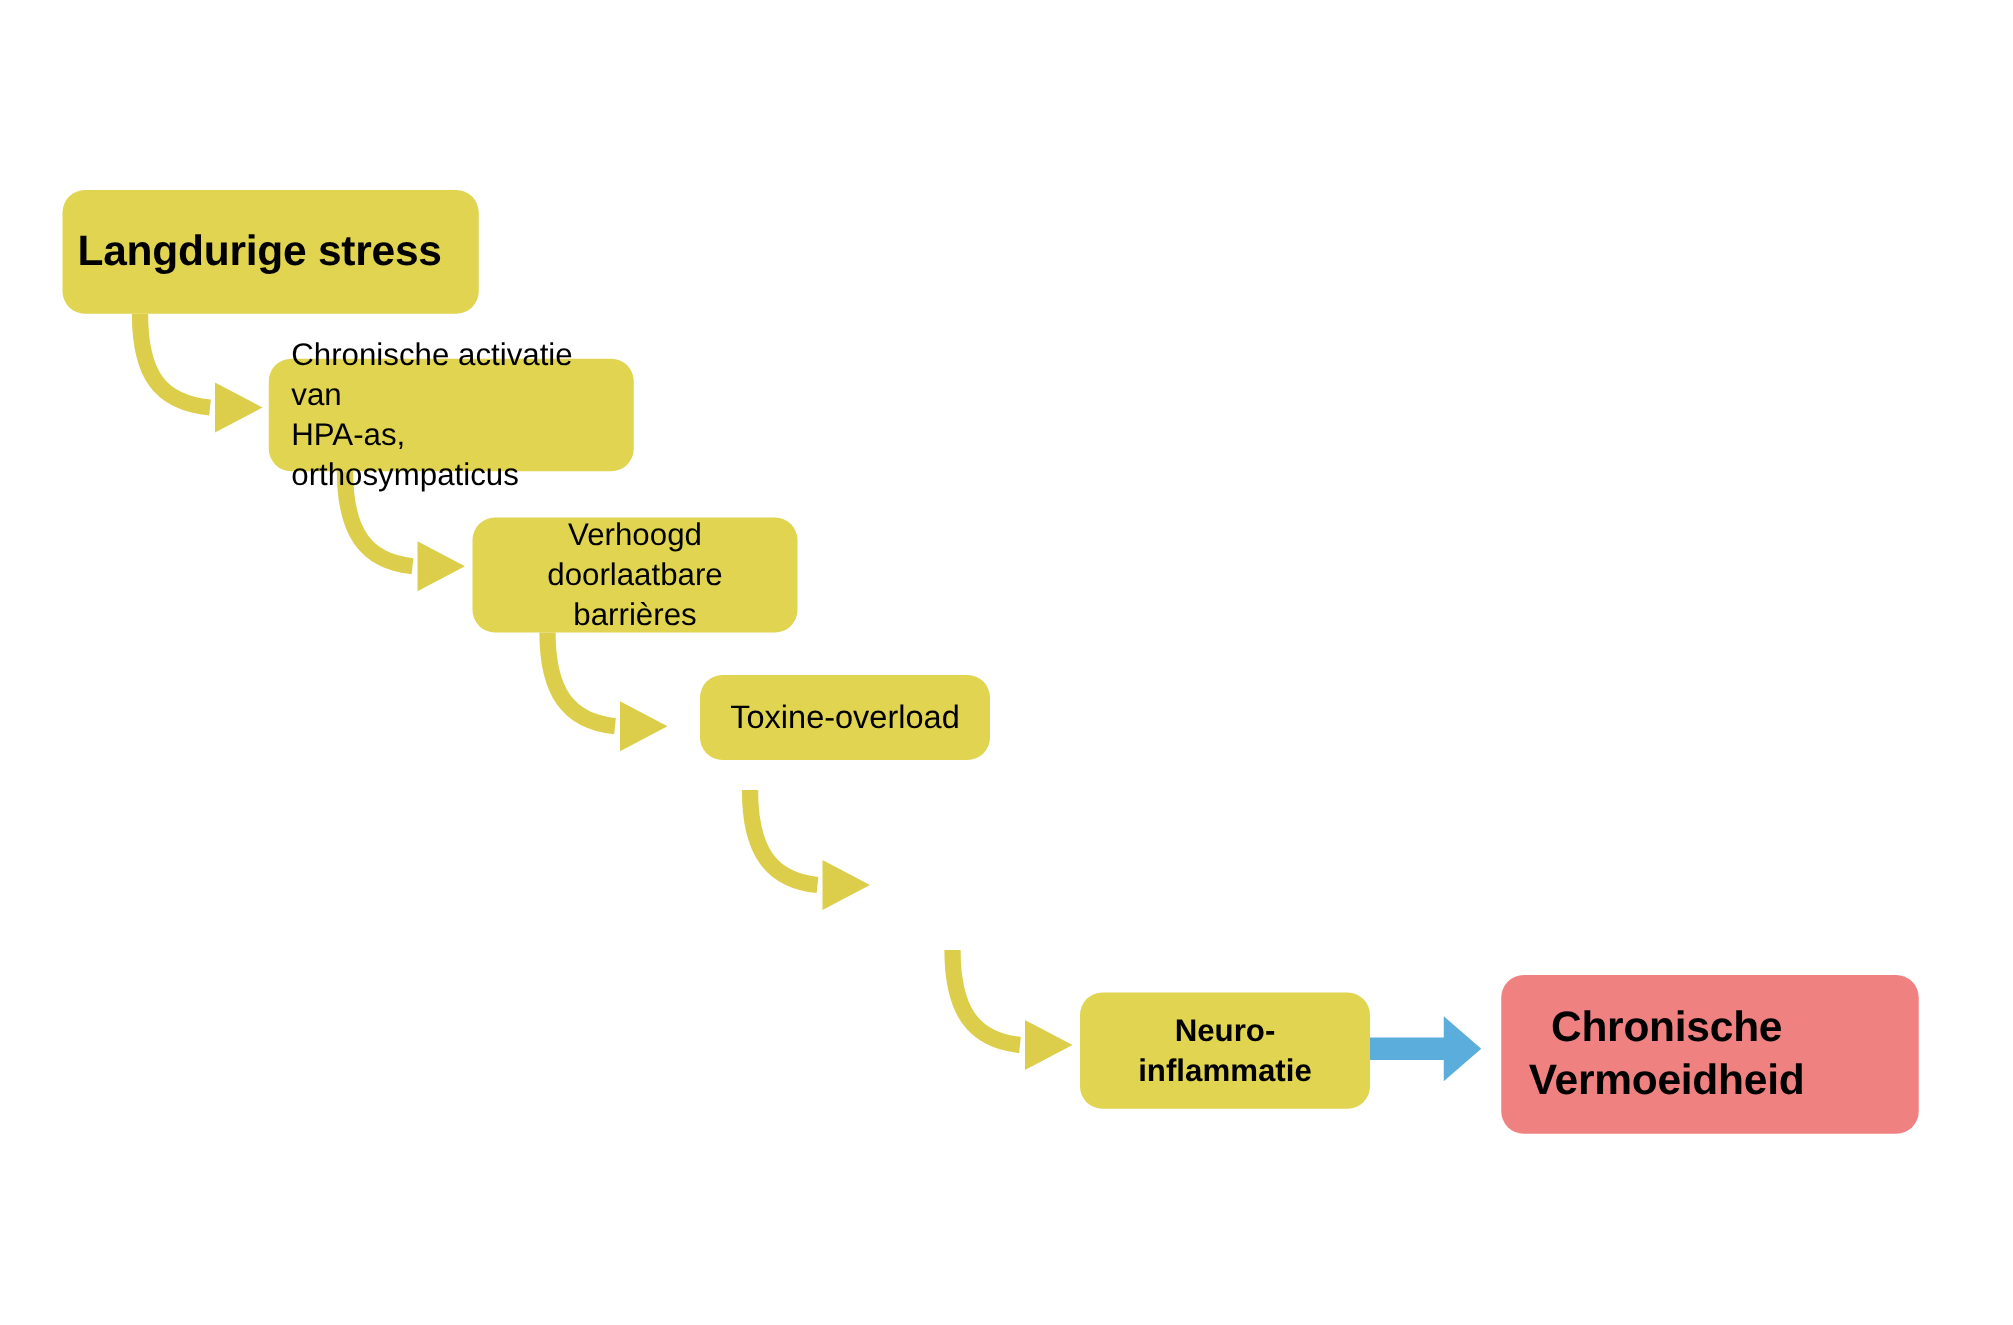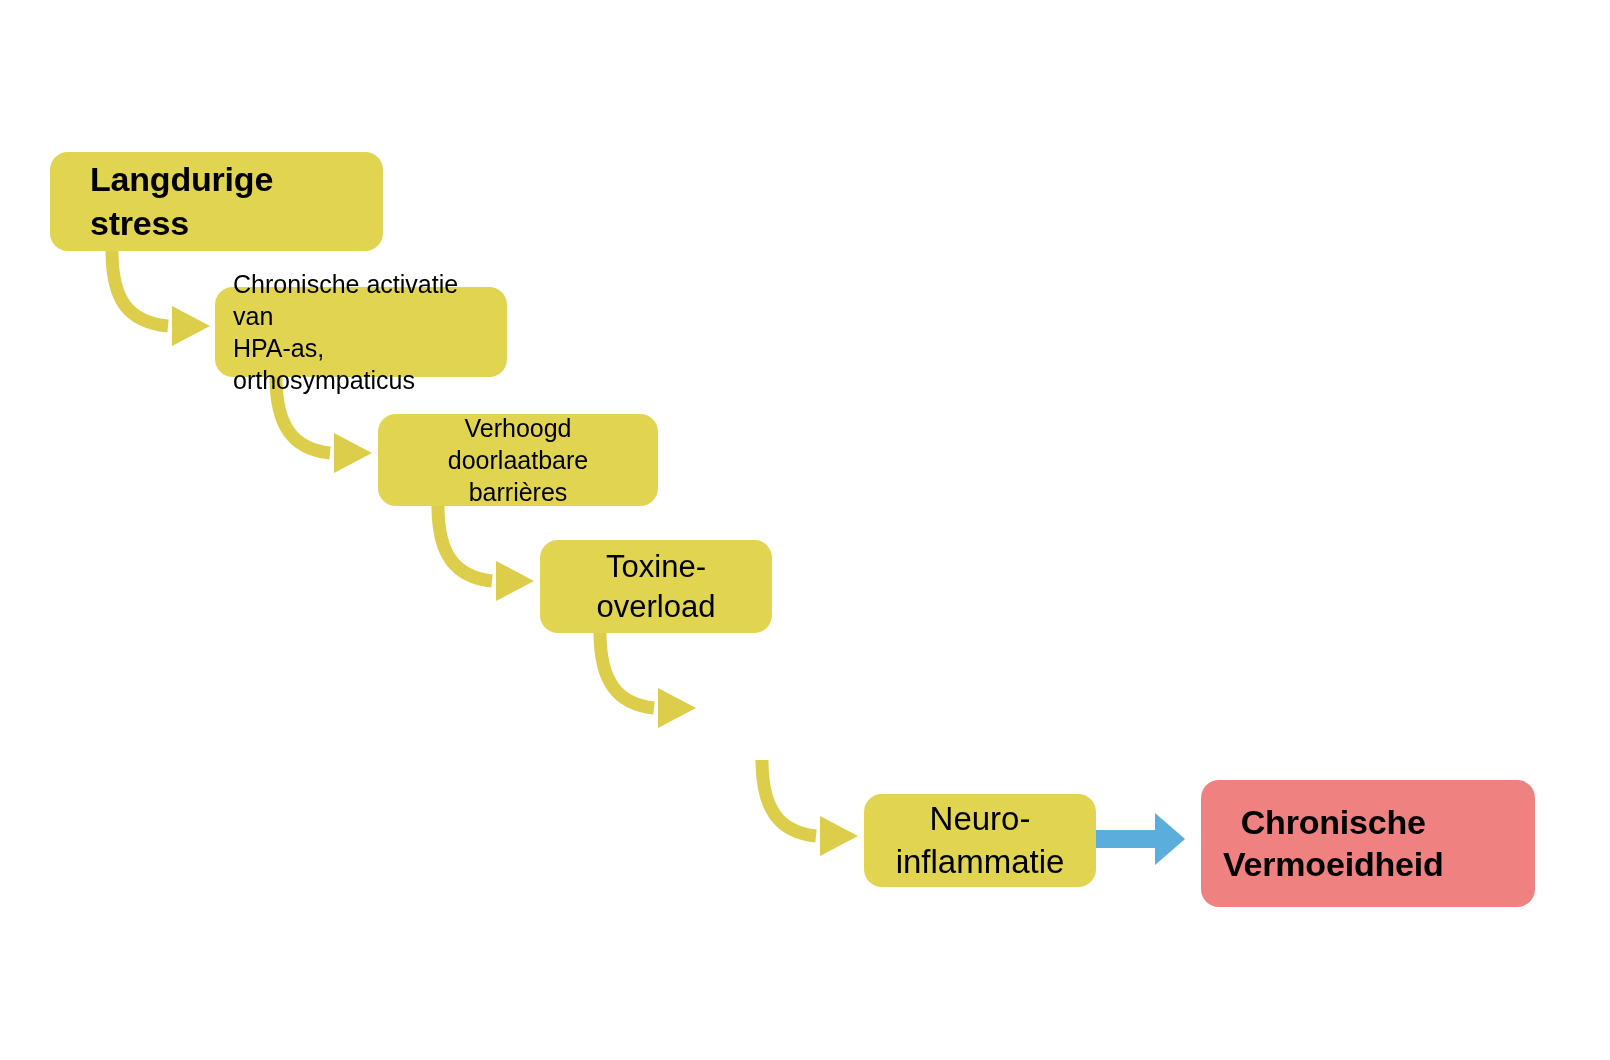--- a/index.html
+++ b/index.html
@@ -43,21 +43,21 @@
     justify-content: center;
     text-align: center;
     padding: 6px 18px;
   }
   .node.start {
     background: #E0D450;
     font-weight: bold;
     font-size: 34px;
     justify-content: flex-start;
     text-align: left;
-    padding: 6px 40px;
+    padding: 6px 12px;
     letter-spacing: -0.2px;
   }
   .node.step.left-align {
     justify-content: center;
     text-align: left;
   }
   .node.outcome {
     background: #EF8181;
     font-weight: bold;
     font-size: 34px;
@@ -90,31 +90,31 @@
 
   <div class="node start" id="node-langdurige-stress" style="left: 50px; top: 152px; width: 333px; height: 99px; background: rgb(224, 212, 80); font-size: 34px; font-weight: bold; color: rgb(0, 0, 0);">
     <span>Langdurige stress</span>
   </div>
 
   <div class="node step left-align" id="node-chronische-activatie" style="left: 215px; top: 287px; width: 292px; height: 90px; background: rgb(224, 212, 80); font-size: 25px; font-weight: 400; color: rgb(0, 0, 0);">
     <span>Chronische activatie van
 HPA-as, orthosympaticus</span>
   </div>
 
-  <div class="node step" id="node-verhoogd-doorlaatbare-barrieres" style="left: 378px; top: 414px; width: 280px; height: 92px; background: rgb(224, 212, 80); font-size: 25px; font-weight: 400; color: rgb(0, 0, 0);">
+  <div class="node step" id="node-verhoogd-doorlaatbare-barrieres" style="left: 378px; top: 414px; width: 260px; height: 92px; background: rgb(224, 212, 80); font-size: 25px; font-weight: 400; color: rgb(0, 0, 0);">
     <span>Verhoogd
 doorlaatbare barrières</span>
   </div>
 
-  <div class="node step" id="node-toxine-overload" style="left: 540px; top: 540px; width: 232px; height: 93px; background: rgb(224, 212, 80); font-size: 31px; font-weight: 400; color: rgb(0, 0, 0);">
+  <div class="node step" id="node-toxine-overload" style="left: 560px; top: 540px; width: 232px; height: 68px; background: rgb(224, 212, 80); font-size: 26px; font-weight: 400; color: rgb(0, 0, 0);">
     <span>Toxine-overload</span>
   </div>
 
 
-  <div class="node step" id="node-neuro-inflammatie" style="left: 864px; top: 794px; width: 232px; height: 93px; background: rgb(224, 212, 80); font-size: 33px; font-weight: 400; color: rgb(0, 0, 0);">
+  <div class="node step" id="node-neuro-inflammatie" style="left: 864px; top: 794px; width: 232px; height: 93px; background: rgb(224, 212, 80); font-size: 25px; font-weight: 700; color: rgb(0, 0, 0);">
     <span>Neuro-inflammatie</span>
   </div>
 
   <div class="node outcome" id="node-chronische-vermoeidheid" style="left: 1201px; top: 780px; width: 334px; height: 127px; background: rgb(239, 129, 129); font-size: 34px; font-weight: bold; color: rgb(0, 0, 0);">
     <span>Chronische
 Vermoeidheid</span>
   </div>
 
 </div>
 

